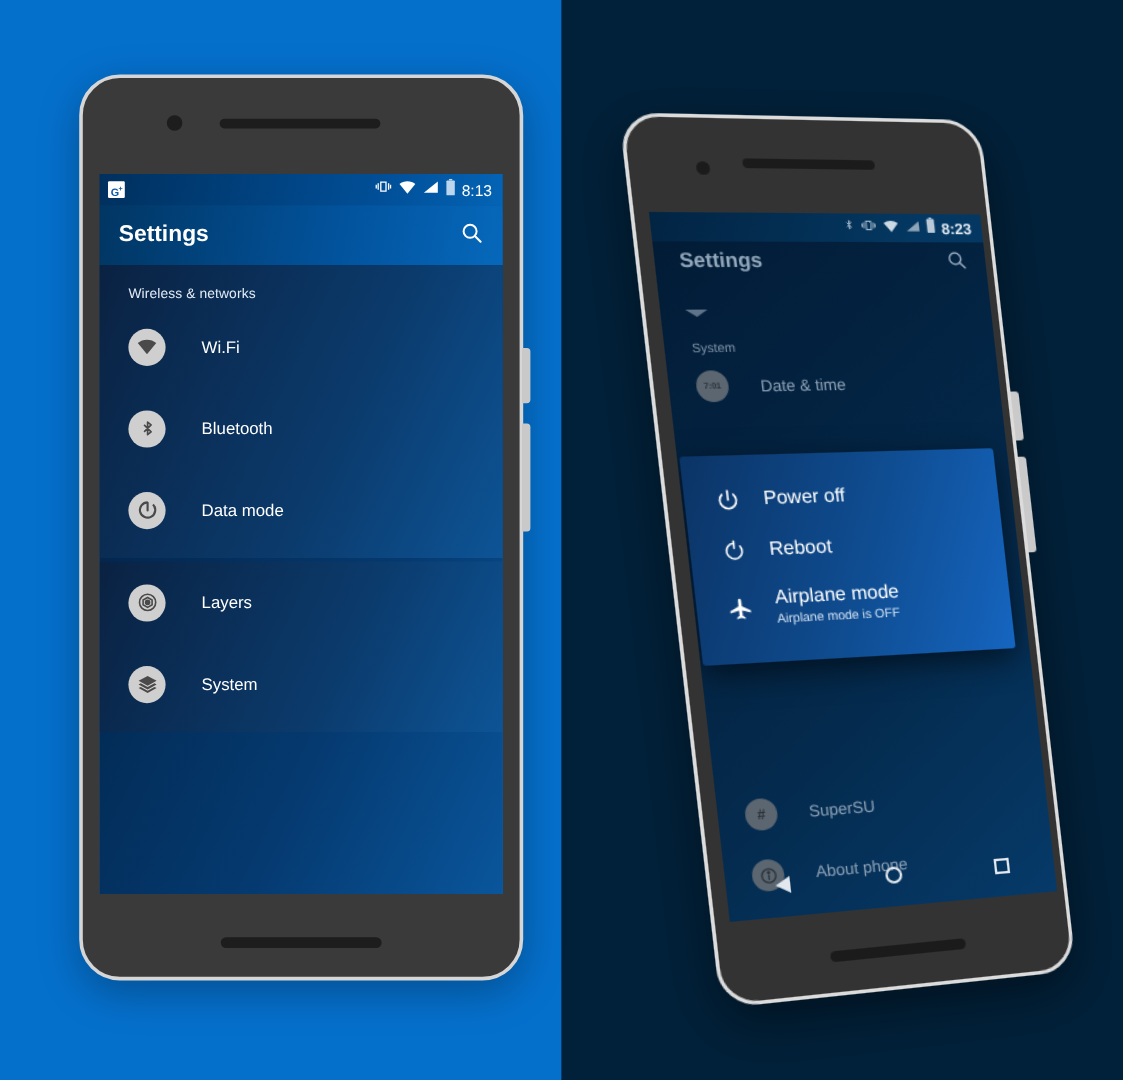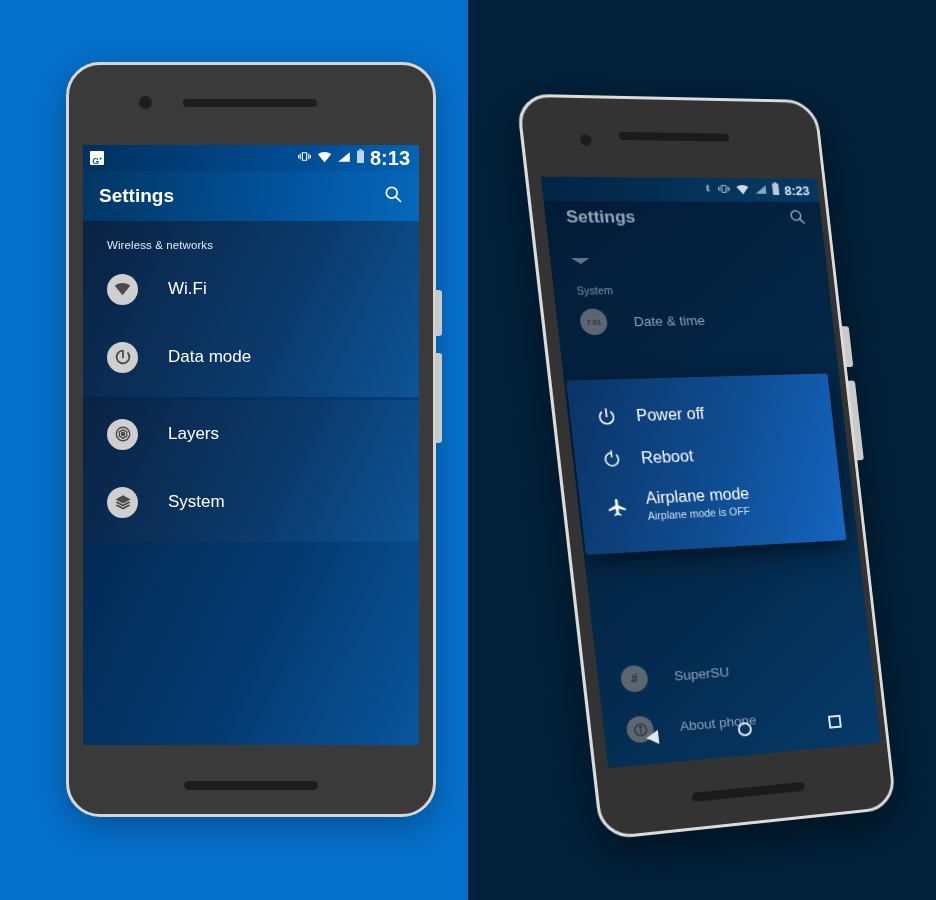--- a/index.html
+++ b/index.html
@@ -62,21 +62,21 @@
     background:linear-gradient(100deg,#00305e 0%,#014f98 70%,#0464b5 100%);
     color:#fff;
   }
   .sb-left { display:flex; align-items:center; gap:4px; flex:1; }
   .gplus {
     width:14px; height:14px; background:#fff; color:#0a58a6;
     font-size:9px; font-weight:bold; line-height:14px; text-align:center;
     border-radius:1px; letter-spacing:-0.5px;
   }
   .sb-right { display:flex; align-items:center; gap:5px; }
-  .sb-time { font-size:20px; font-weight:bold; letter-spacing:0; }
+  .sb-time { font-size:13px; font-weight:normal; letter-spacing:0; }
 
   
   .appbar {
     height:50px; display:flex; align-items:center; justify-content:space-between;
     padding:0 16px 0 16px;
     background:linear-gradient(100deg,#013663 0%,#02539d 60%,#0668bb 100%);
     color:#fff;
   }
   .appbar-title { font-size:19px; font-weight:bold; }
 
@@ -95,21 +95,21 @@
     font-size:11.5px; color:#e3ecf5; padding:18px 0 4px 24px; letter-spacing:0.1px;
   }
   .row {
     display:flex; align-items:center; height:68px; padding-left:24px;
   }
   .row-icon {
     width:31px; height:31px; border-radius:50%;
     background:#cfcfcf; display:flex; align-items:center; justify-content:center;
     flex:0 0 auto;
   }
-  .row-label { font-size:17px; color:#ffffff; margin-left:30px; }
+  .row-label { font-size:14px; color:#ffffff; margin-left:30px; }
 
   
   .navbar {
     height:auto; position:absolute; left:0; bottom:0; width:100%;
     height:56px; display:flex; align-items:center; justify-content:space-around;
     background:linear-gradient(100deg,#012d59 0%,#034e95 58%,#0665b7 100%);
   }
   .nav-back { width:0;height:0;border-top:8px solid transparent;border-bottom:8px solid transparent;border-right:13px solid #fff; }
   .nav-home { width:15px;height:15px;border:2px solid #fff;border-radius:50%; }
   .nav-recent { width:14px;height:14px;border:2px solid #fff; }
@@ -265,20 +265,28 @@
 
         <div class="row">
           <div class="row-icon">
             <svg width="17" height="14" viewBox="0 0 24 20" fill="#4a4a4a">
                 <path d="M12 19L23 5.5C20 3 16.2 1.6 12 1.6S4 3 1 5.5L12 19z"></path>
               </svg>
           </div>
           <div class="row-label">Wi.Fi</div>
         </div>
 
+        <div class="row">
+          <div class="row-icon">
+            <svg width="14" height="18" viewBox="0 0 24 24" fill="none" stroke="#4a4a4a" stroke-width="2.4" stroke-linejoin="round">
+                <path d="M7 7l10 10-5 4V3l5 4L7 17"></path>
+              </svg>
+          </div>
+          <div class="row-label">Bluetooth</div>
+        </div>
 
         <div class="row">
           <div class="row-icon">
             <svg width="18" height="18" viewBox="0 0 24 24" fill="none" stroke="#4a4a4a" stroke-width="2.4">
                 <path d="M12 3.5a8.5 8.5 0 1 0 6 2.5"></path>
                 <line x1="12" y1="4" x2="12" y2="12.5" stroke-linecap="round"></line>
               </svg>
           </div>
           <div class="row-label">Data mode</div>
         </div>

